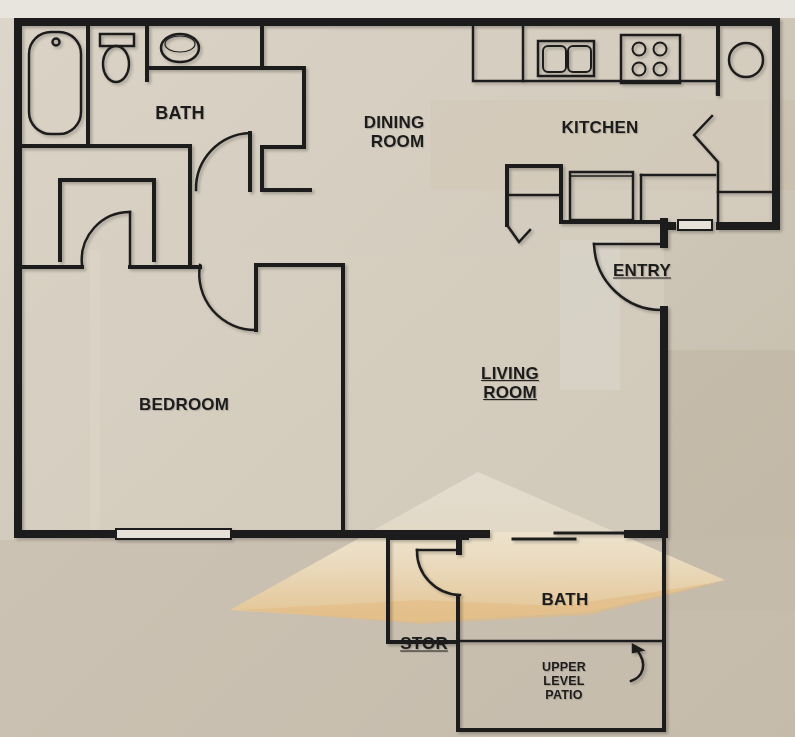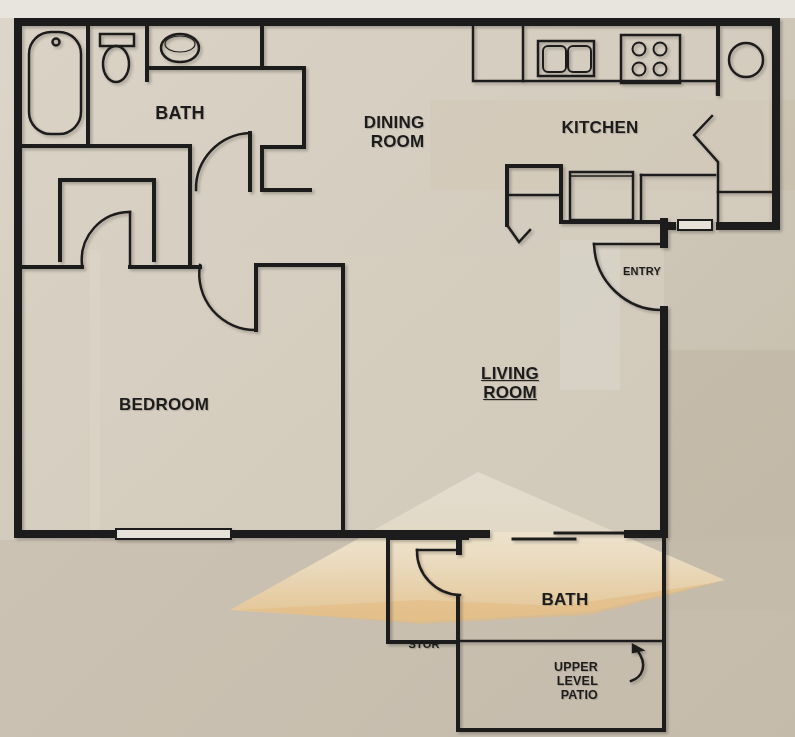--- a/index.html
+++ b/index.html
@@ -17,21 +17,21 @@
       color: #1c1c1c;
       text-align: center;
       line-height: 1.12;
       white-space: pre-line;
       transform: translate(-50%, -50%);
       text-shadow: 1px 1px 1px rgba(0,0,0,0.18);
       letter-spacing: 0.2px;
     }
     .lg { font-size: 18px; }
     .md { font-size: 17px; }
-    .sm { font-size: 11px; }
+    .sm { font-size: 17px; text-decoration: underline; }
     .xs { font-size: 12.5px; }
   </style>
 </head>
 <body>
 
 <div id="plan">
   <svg width="795" height="737" viewBox="0 0 795 737" xmlns="http://www.w3.org/2000/svg">
     <defs>
       <filter id="shadow" x="-5%" y="-5%" width="110%" height="110%">
         <feDropShadow dx="2" dy="2" stdDeviation="1.5" flood-color="#000" flood-opacity="0.25"></feDropShadow>
@@ -175,17 +175,17 @@
     </g>
   </svg>
 
   <div class="label lg" style="left:180px; top:113px;">BATH</div>
   <div class="label md" style="left:394px; top:132px;text-align:right;">DINING
 ROOM</div>
   <div class="label md" style="left:600px; top:128px;">KITCHEN</div>
   <div class="label sm" style="left:642px; top:271px;">ENTRY</div>
   <div class="label md" style="left:510px; top:383px;text-decoration:underline;">LIVING
 ROOM</div>
-  <div class="label md" style="left:164px; top:405px;text-align:right;">BEDROOM</div>
+  <div class="label md" style="left:184px; top:405px;text-align:right;">BEDROOM</div>
   <div class="label md" style="left:565px; top:600px;">BATH</div>
   <div class="label sm" style="left:424px; top:644px;">STOR</div>
-  <div class="label xs" style="left:564px; top:681px;text-align:right;">UPPER LEVEL PATIO</div>
+  <div class="label xs" style="left:564px; top:681px;">UPPER LEVEL PATIO</div>
 </div>
 
 </body></html>

